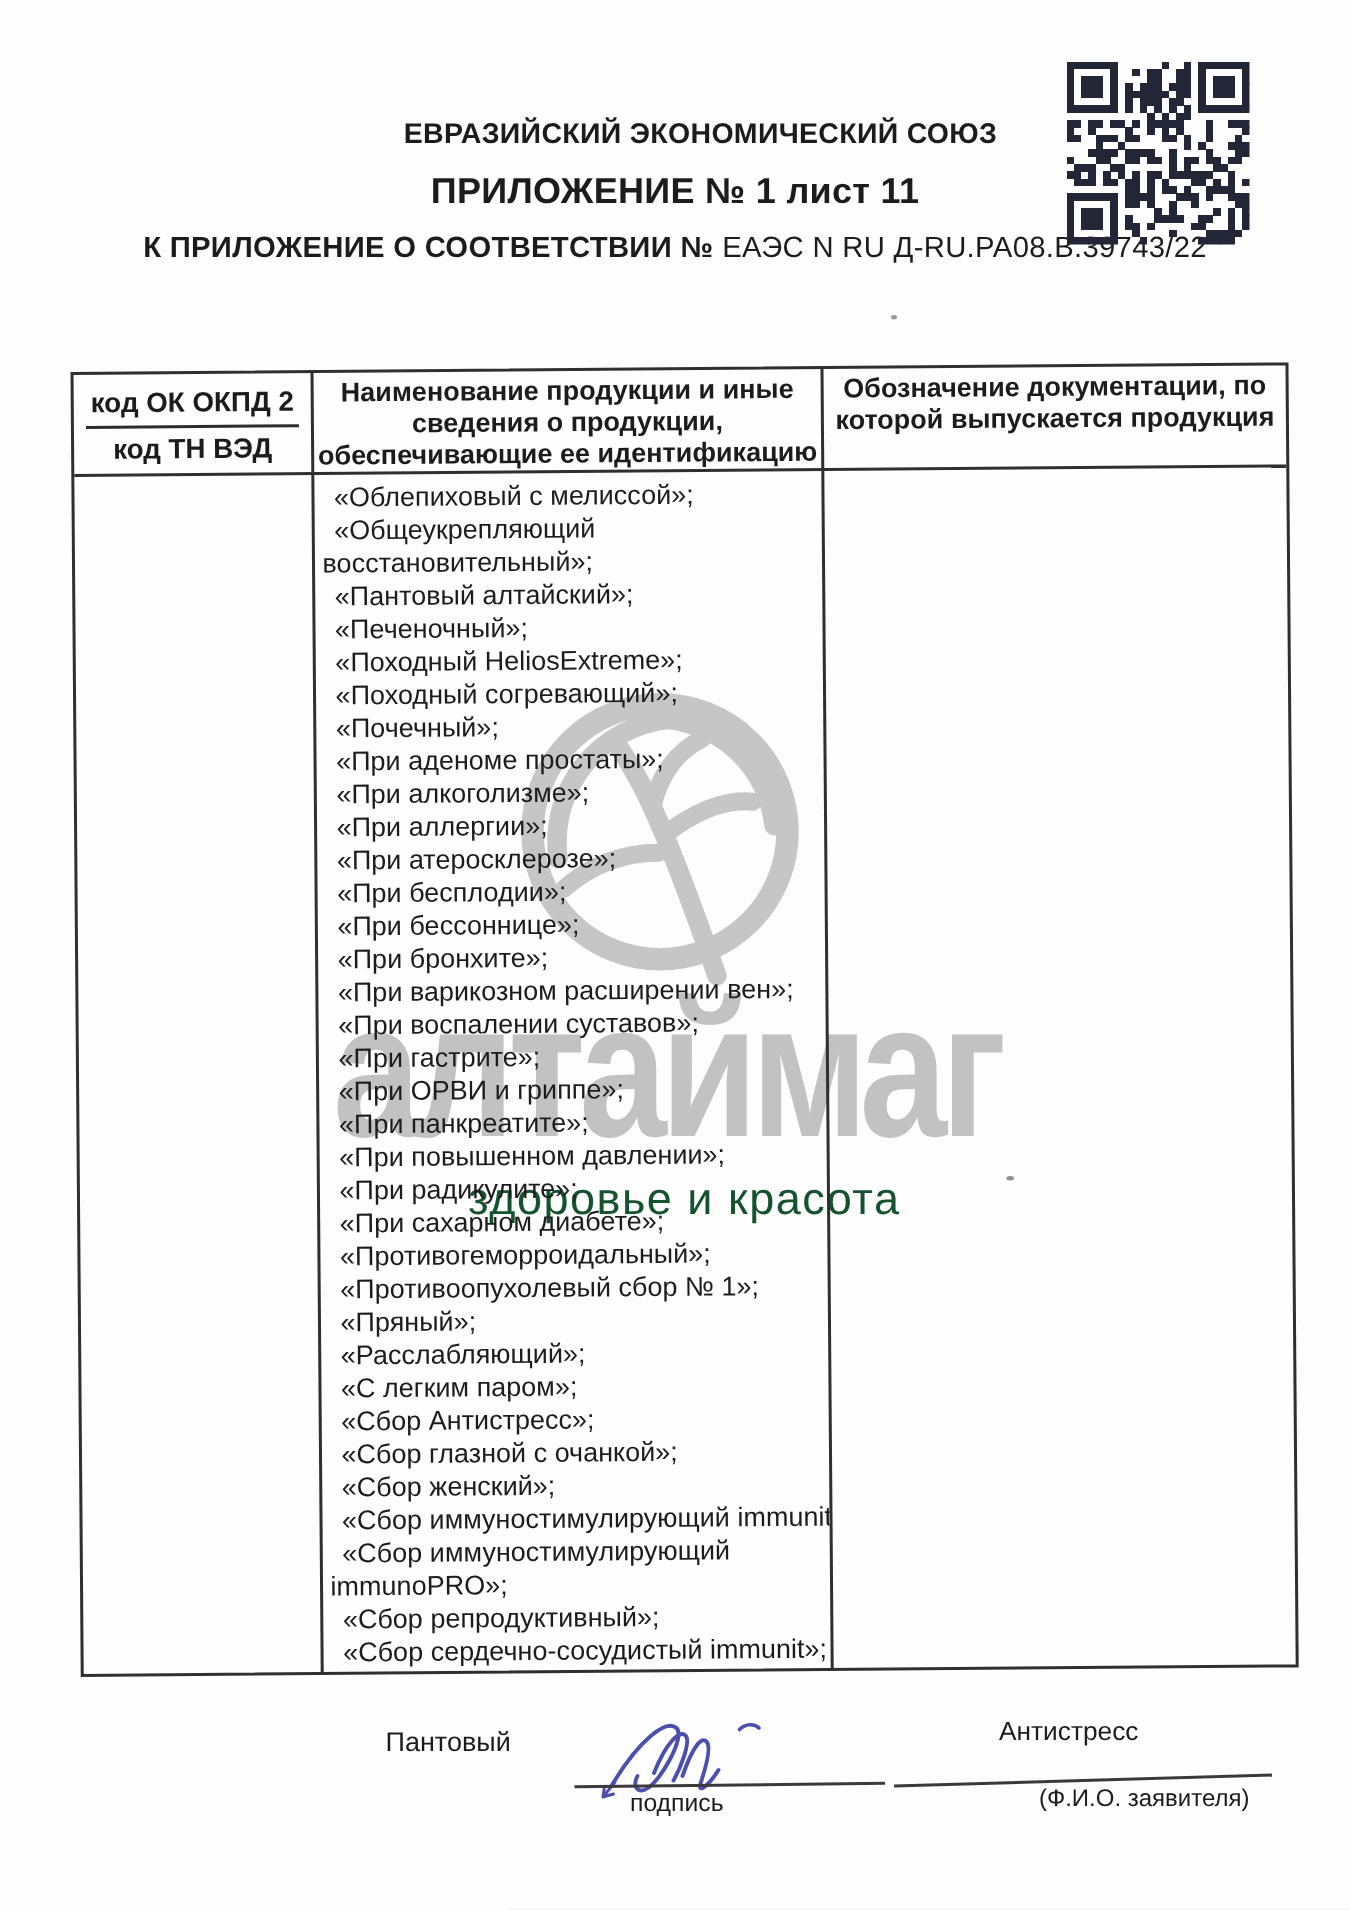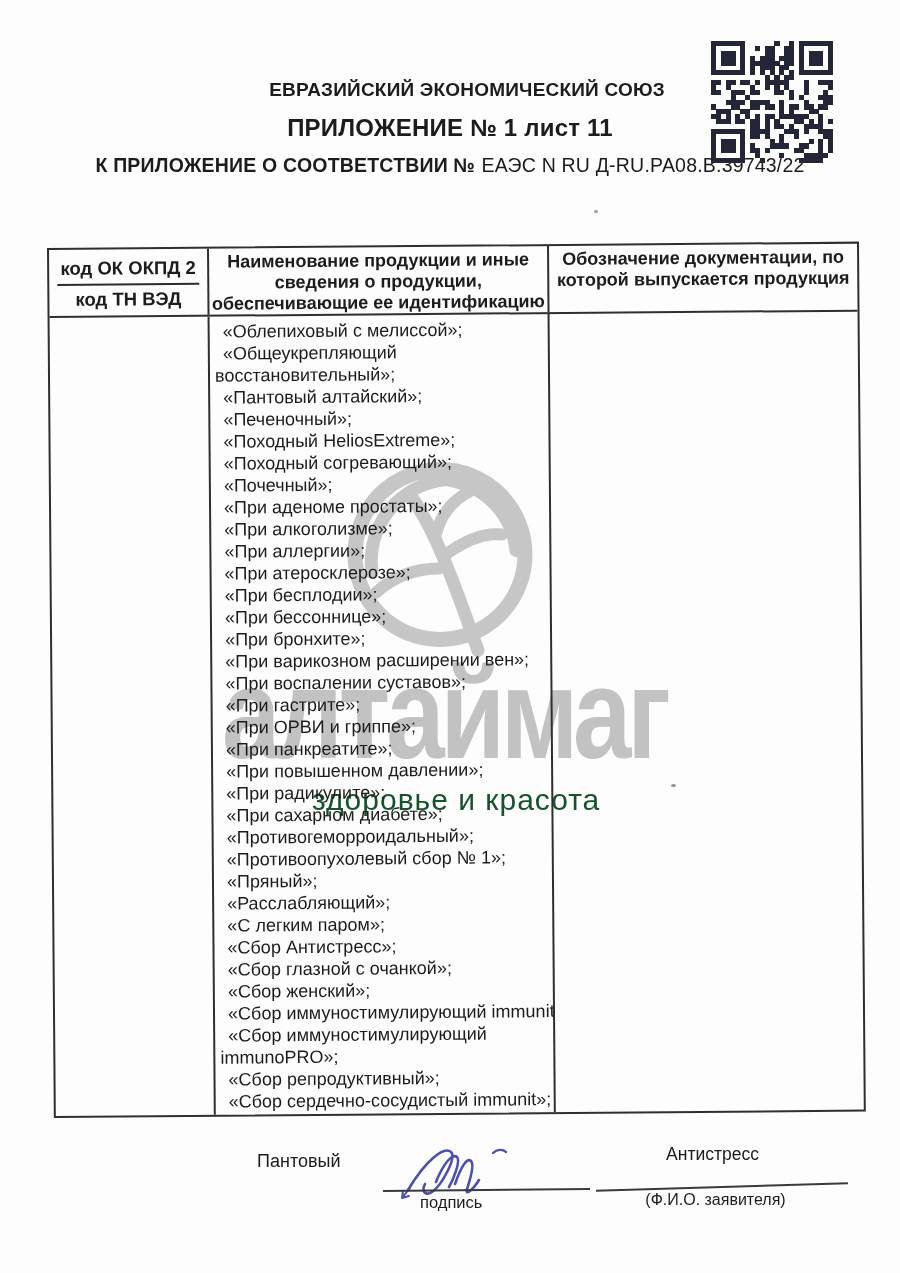--- a/index.html
+++ b/index.html
@@ -38,21 +38,21 @@
   .pl{padding-left:13px;white-space:nowrap;}
   .pl.cont{padding-left:5px;}
   
   .ft{position:absolute;z-index:3;}
   .lbl-applicant{left:257px;top:1151px;font-size:18px;}
   .sig-svg{left:396px;top:1140px;width:132px;height:64px;}
   .sig-line{left:383px;top:1189px;width:207px;height:2px;background:#3a3a3a;transform:rotate(-.6deg);}
   .sig-cap{left:420px;top:1193px;width:130px;text-align:left;font-size:16.5px;}
   .fio{left:595px;top:1144px;width:235px;text-align:center;font-size:17.5px;line-height:20px;}
   .fio-line{left:596px;top:1186px;width:252px;height:2px;background:#3a3a3a;transform:rotate(-1.7deg);}
-  .fio-cap{left:598px;top:1191px;width:235px;text-align:center;font-size:16px;}
+  .fio-cap{left:598px;top:1191px;width:235px;text-align:right;font-size:16px;}
   
   .speck{position:absolute;background:#9a9a9a;border-radius:50%;z-index:3;}
   .speck.s1{left:594px;top:210px;width:4px;height:3px;}
   .speck.s2{left:671px;top:784px;width:5px;height:3px;background:#8f8f8f;}
 </style>
 </head>
 <body>
 
 <div class="page">
 

